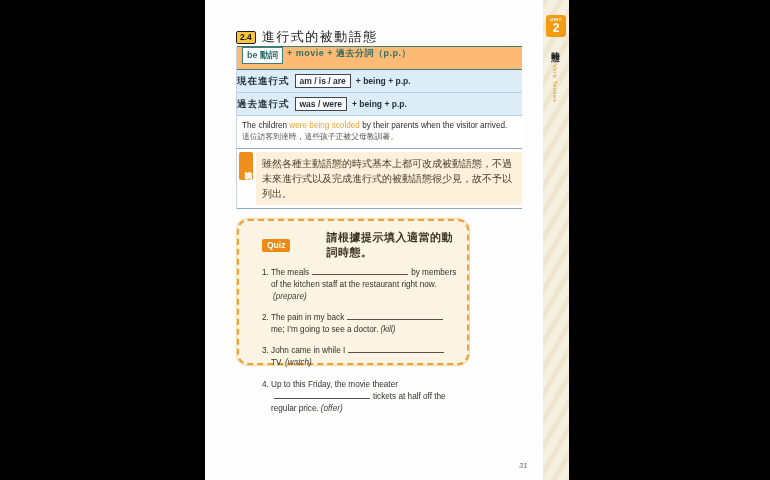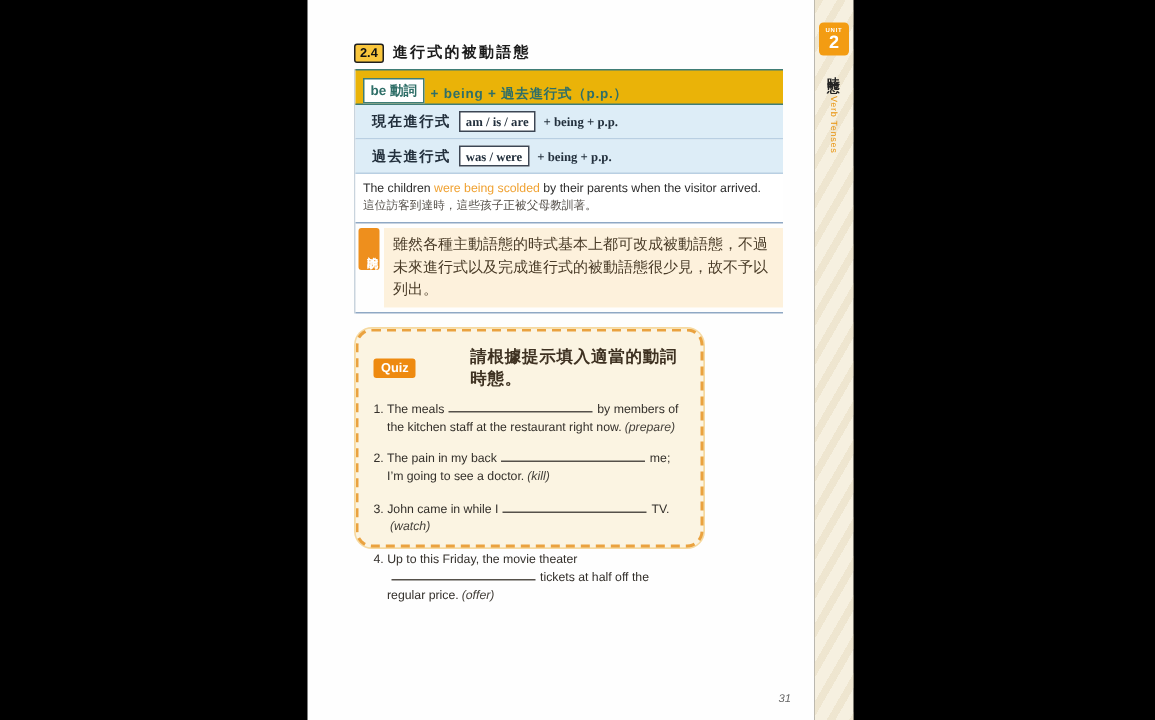--- a/index.html
+++ b/index.html
@@ -4,48 +4,48 @@
 <style>
   html,body{margin:0;padding:0;background:#000;}
   .stage{position:relative;width:770px;height:480px;background:#000;overflow:hidden;
          font-family:"Liberation Sans","DejaVu Sans",sans-serif;}
   
   .book-page{position:absolute;left:205px;top:0;width:338px;height:480px;background:#fefefe;}
   
   .section-header{position:absolute;left:31px;top:28px;display:flex;align-items:center;gap:6px;text-align:center;}
   .badge-24{background:#f9c63d;border:1px solid #1f1f1f;border-radius:2px;color:#111;
             font-weight:bold;font-size:8.5px;padding:0 3px;line-height:11px;height:11px;}
-  .section-title{font-size:10px;font-weight:bold;color:#1c1c1c;letter-spacing:1.5px;}
+  .section-title{font-size:13px;font-weight:normal;color:#1c1c1c;letter-spacing:1.5px;}
   
   .grammar-table{position:absolute;left:31px;top:46px;width:285px;border-left:1px solid #c9d4dd;}
-  .formula-row{display:flex;align-items:flex-end;gap:4px;height:22px;padding-left:5px;
-               border-top:1px solid #3f7d76;border-bottom:1px solid #3f7d76;background:#eab308;}
+  .formula-row{display:flex;align-items:flex-start;gap:4px;height:22px;padding-left:5px;
+               border-top:1px solid #3f7d76;border-bottom:1px solid #3f7d76;background:#fdba74;}
   .formula-box{border:1px solid #3f7d76;color:#2f6f68;font-weight:bold;font-size:9px;
                padding:1px 4px;background:#fff;}
   .formula-rest{color:#2f6f68;font-weight:bold;font-size:9px;letter-spacing:0.5px;}
-  .tense-row{display:flex;align-items:center;gap:5px;height:22px;padding-left:11px;
-             background:#ddedf7;border-bottom:1px solid #b9cfe2;font-family:Liberation Serif, serif;}
+  .tense-row{display:flex;align-items:center;gap:5px;height:22px;padding-left:0;
+             background:#ddedf7;border-bottom:1px solid #b9cfe2;}
   .tense-label{font-size:9.5px;font-weight:bold;color:#23303d;letter-spacing:1px;}
   .tense-box{border:1px solid #3c4654;background:#fff;color:#23303d;font-weight:bold;
              font-size:8.5px;padding:1px 4px;}
   .tense-rest{color:#23303d;font-weight:bold;font-size:8.5px;}
   .example-row{padding:4px 4px 6px 5px;border-bottom:1px solid #8fa8c4;background:#fff;}
   .example-row .en{margin:0;font-size:8.2px;color:#2b2b2b;line-height:1.35;}
   .example-row .zh{margin:1px 0 0 0;font-size:7.8px;color:#55504a;line-height:1.3;}
   .hl{color:#f0a232;}
   .note-row{display:flex;align-items:flex-start;padding:3px 0 3px 2px;border-bottom:1px solid #8fa8c4;}
   .note-icon{width:14px;min-height:24px;background:#ee8f1d;border-radius:2px;color:#fff;
              font-size:7.5px;font-weight:bold;text-align:center;line-height:1.35;
              writing-mode:vertical-rl;text-orientation:upright;padding:2px 0;margin-right:3px;letter-spacing:1px;}
   .note-text{flex:1;background:#fdf1dc;color:#4a3c28;font-size:10px;line-height:1.5;
              padding:4px 6px;}
   
   .quiz-box{position:absolute;left:32px;top:219px;width:232px;height:146px;box-sizing:border-box;
             border:2px dashed #eaa23f;border-radius:11px;background:#fbf4e2;
-            box-shadow:0 0 0 1px #f6d9a0;padding:9px 10px 6px 10px;}
+            box-shadow:0 0 0 1px #f6d9a0;padding:9px 10px 6px 23px;}
   .quiz-header{display:flex;align-items:center;gap:5px;margin-bottom:7px;}
   .quiz-badge{background:#ee8a10;color:#fff;font-weight:bold;font-size:8.5px;
               padding:1px 5px;border-radius:2px;line-height:11px;}
   .quiz-instruction{font-size:11px;font-weight:bold;color:#3f3222;letter-spacing:0.5px;margin-left:31px;}
   .quiz-item{margin:0 0 9.5px 0;font-size:8.2px;color:#332f2a;line-height:1.45;
              padding-left:9px;text-indent:-9px;}
   .blank{display:inline-block;width:96px;height:7px;border-bottom:1px solid #55504a;
          margin:0 3px;vertical-align:baseline;}
   .hint{font-style:italic;color:#44403a;margin-left:2px;}
   .page-number{position:absolute;left:314px;top:461px;font-size:7.5px;font-style:italic;color:#666;}
@@ -69,21 +69,21 @@
   <div class="book-page">
 
     <div class="section-header">
       <span class="badge-24">2.4</span>
       <span class="section-title">進行式的被動語態</span>
     </div>
 
     <div class="grammar-table">
       <div class="formula-row">
         <span class="formula-box">be 動詞</span>
-        <span class="formula-rest">+ being + 過去進行式（p.p.）</span>
+        <span class="formula-rest">+ movie + 過去分詞（p.p.）</span>
       </div>
 
       <div class="tense-row">
         <span class="tense-label">現在進行式</span>
         <span class="tense-box">am / is / are</span>
         <span class="tense-rest">+ being + p.p.</span>
       </div>
 
       <div class="tense-row">
         <span class="tense-label">過去進行式</span>

